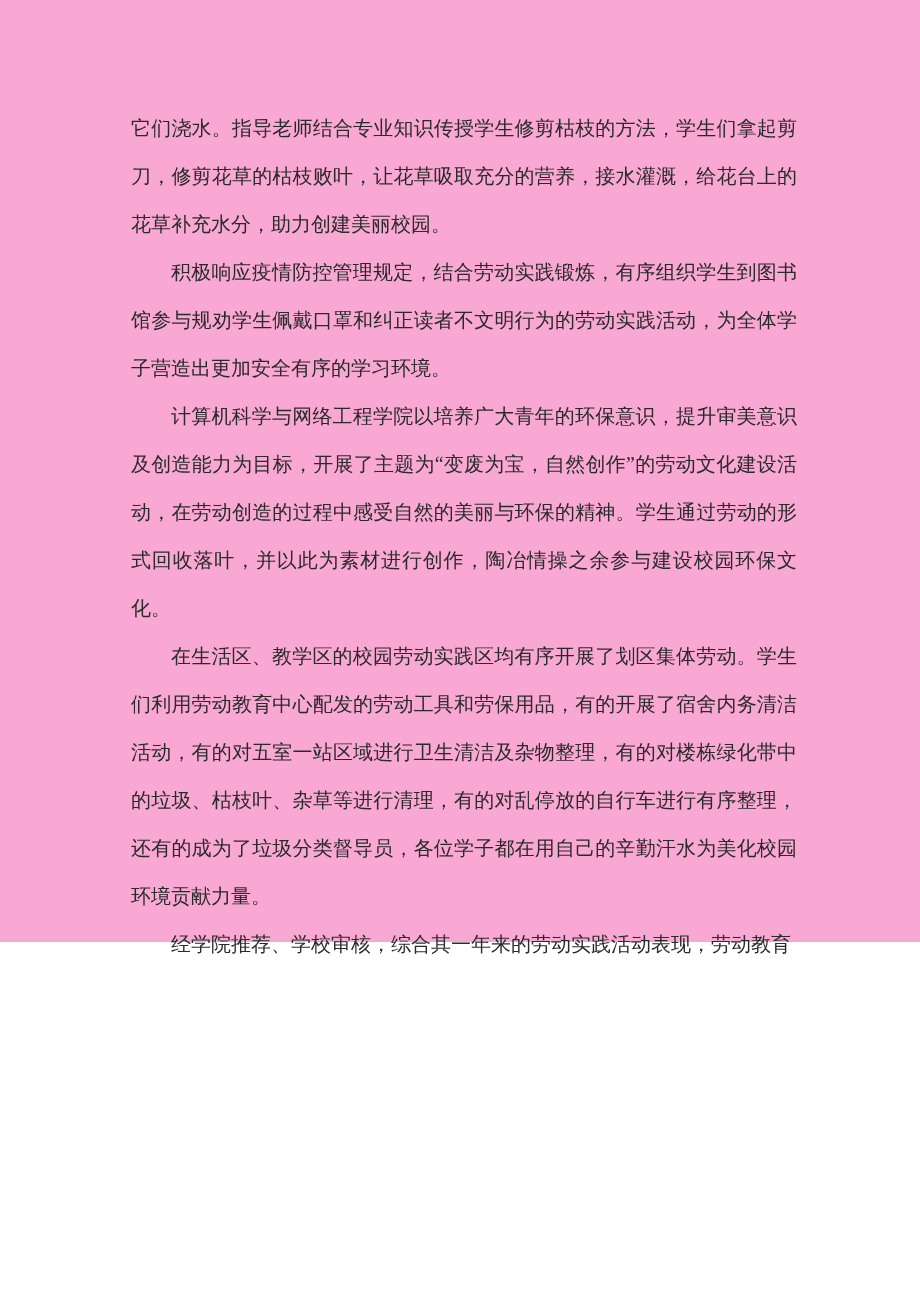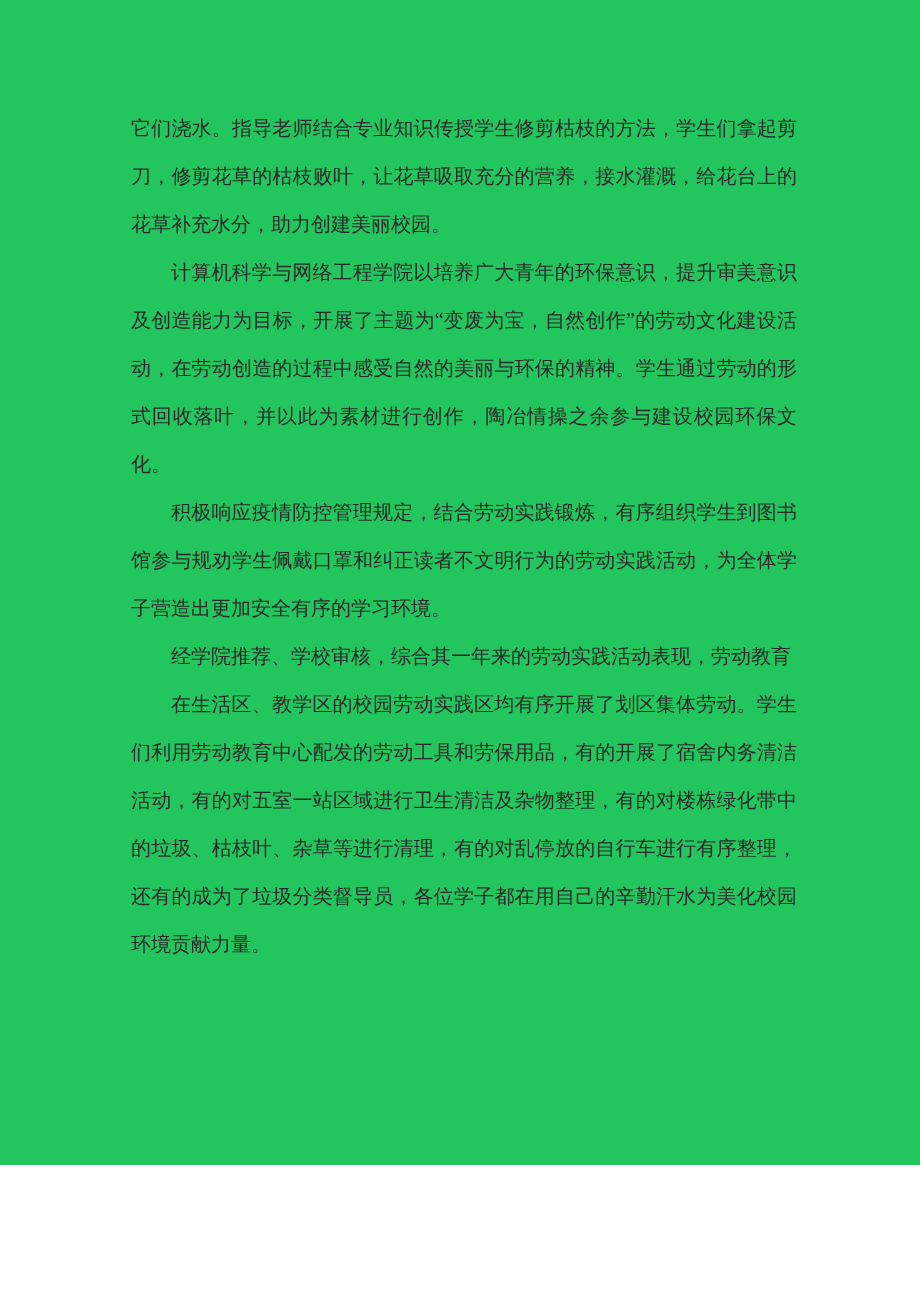--- a/index.html
+++ b/index.html
@@ -9,22 +9,22 @@
   }
   body {
     width: 920px;
     height: 1301px;
     overflow: hidden;
     font-family: "Liberation Serif", "DejaVu Serif", serif;
   }
   .doc-page {
     box-sizing: border-box;
     width: 920px;
-    height: 1165px;
-    background: #22c55e;
+    height: 942px;
+    background: #f9a8d4;
     padding: 104px 124px 0 131px;
   }
   .doc-body {
     width: 666px;
     color: #2a2a2a;
     font-size: 20px;
     line-height: 48px;
     text-align: justify;
     text-justify: inter-ideograph;
     letter-spacing: 0;
@@ -38,18 +38,18 @@
   .para.no-indent {
     text-indent: 0;
   }
 </style>
 </head>
 <body>
 
 <div class="doc-page">
   <div class="doc-body">
     <p class="para no-indent">它们浇水。指导老师结合专业知识传授学生修剪枯枝的方法，学生们拿起剪刀，修剪花草的枯枝败叶，让花草吸取充分的营养，接水灌溉，给花台上的花草补充水分，助力创建美丽校园。</p>
+    <p class="para">积极响应疫情防控管理规定，结合劳动实践锻炼，有序组织学生到图书馆参与规劝学生佩戴口罩和纠正读者不文明行为的劳动实践活动，为全体学子营造出更加安全有序的学习环境。</p>
     <p class="para">计算机科学与网络工程学院以培养广大青年的环保意识，提升审美意识及创造能力为目标，开展了主题为“变废为宝，自然创作”的劳动文化建设活动，在劳动创造的过程中感受自然的美丽与环保的精神。学生通过劳动的形式回收落叶，并以此为素材进行创作，陶冶情操之余参与建设校园环保文化。</p>
-    <p class="para">积极响应疫情防控管理规定，结合劳动实践锻炼，有序组织学生到图书馆参与规劝学生佩戴口罩和纠正读者不文明行为的劳动实践活动，为全体学子营造出更加安全有序的学习环境。</p>
+    <p class="para">在生活区、教学区的校园劳动实践区均有序开展了划区集体劳动。学生们利用劳动教育中心配发的劳动工具和劳保用品，有的开展了宿舍内务清洁活动，有的对五室一站区域进行卫生清洁及杂物整理，有的对楼栋绿化带中的垃圾、枯枝叶、杂草等进行清理，有的对乱停放的自行车进行有序整理，还有的成为了垃圾分类督导员，各位学子都在用自己的辛勤汗水为美化校园环境贡献力量。</p>
     <p class="para">经学院推荐、学校审核，综合其一年来的劳动实践活动表现，劳动教育</p>
-    <p class="para">在生活区、教学区的校园劳动实践区均有序开展了划区集体劳动。学生们利用劳动教育中心配发的劳动工具和劳保用品，有的开展了宿舍内务清洁活动，有的对五室一站区域进行卫生清洁及杂物整理，有的对楼栋绿化带中的垃圾、枯枝叶、杂草等进行清理，有的对乱停放的自行车进行有序整理，还有的成为了垃圾分类督导员，各位学子都在用自己的辛勤汗水为美化校园环境贡献力量。</p>
   </div>
 </div>
 
 </body></html>

